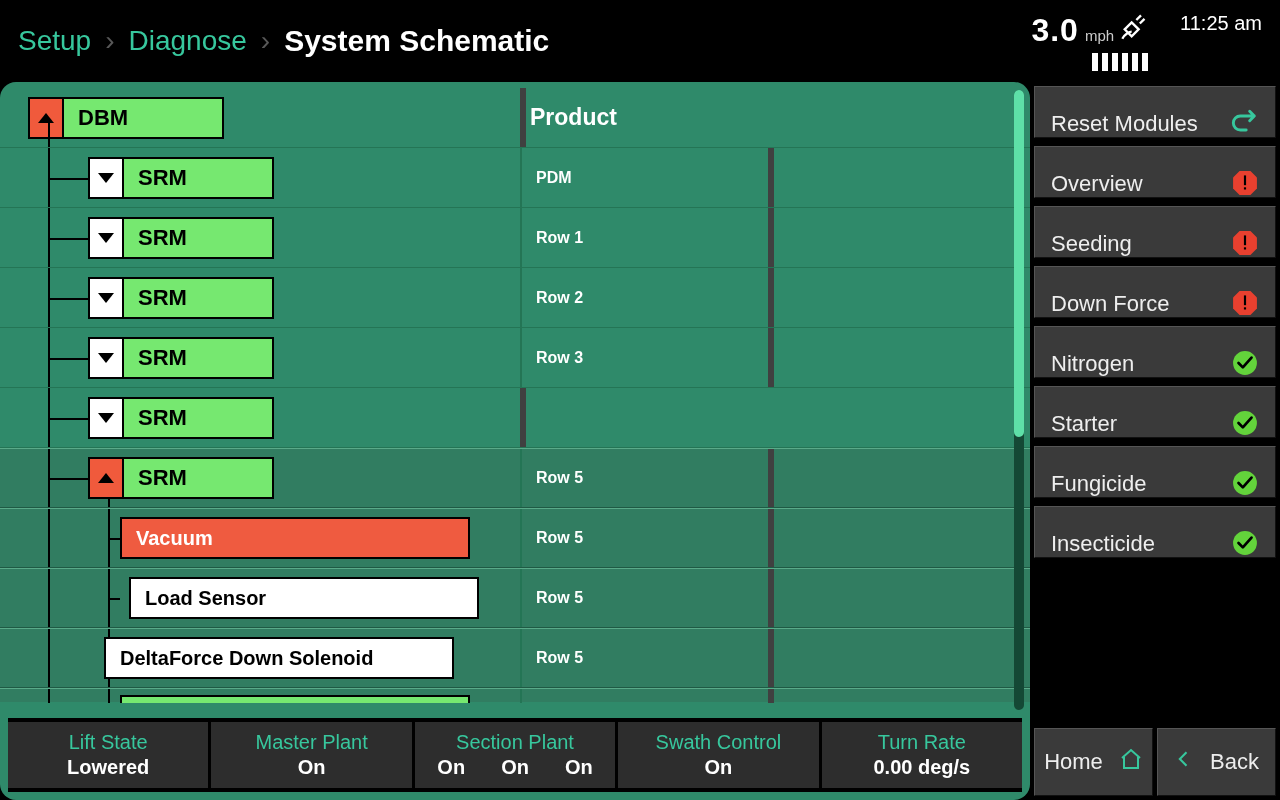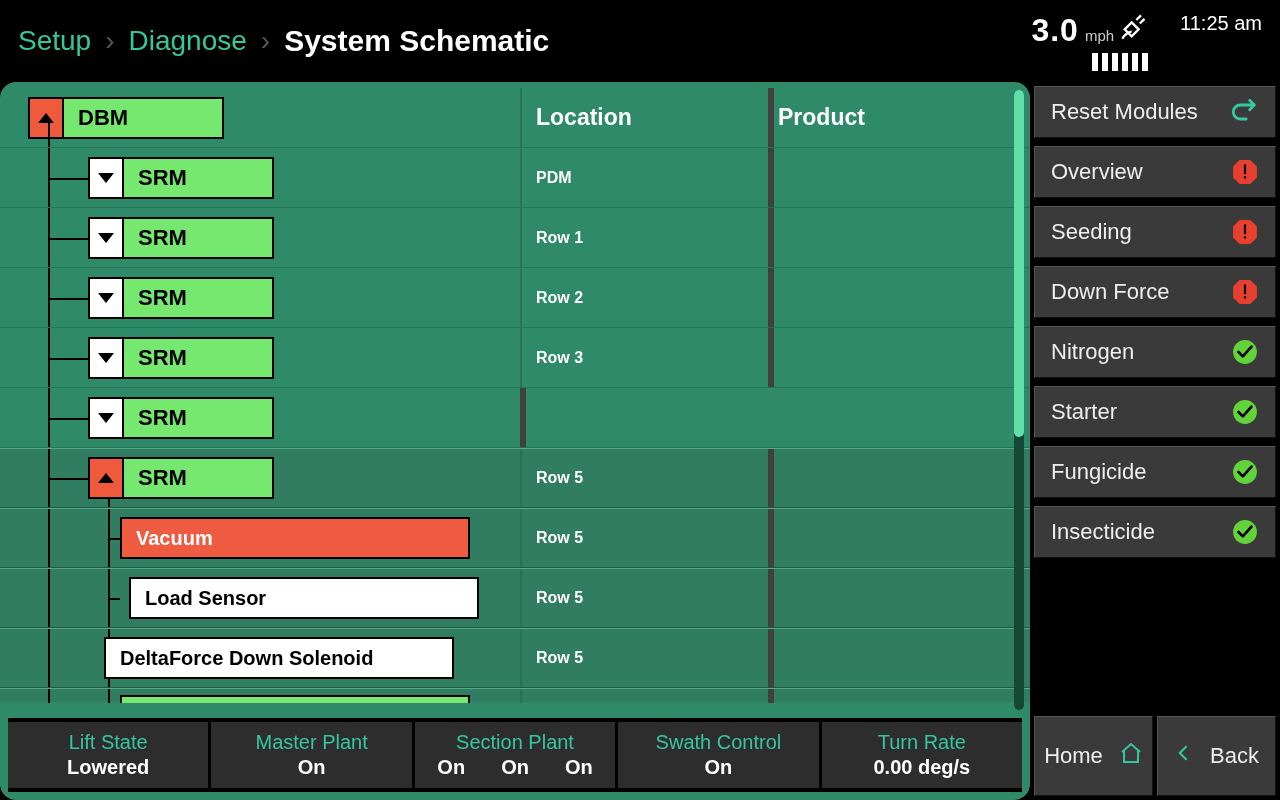--- a/index.html
+++ b/index.html
@@ -64,28 +64,28 @@
   
   .status-strip { height:74px; background:#2d2d2d; border-top:4px solid #000; border-bottom:4px solid #000; display:flex; margin:0 8px 8px 8px; }
   .sbox { flex:1; border-right:3px solid #000; display:flex; flex-direction:column; align-items:center; justify-content:center; gap:2px; }
   .sbox:last-child { border-right:none; }
   .sl { color:#37c79d; font-size:20px; }
   .sv { color:#fff; font-size:20px; font-weight:700; }
   .sv-multi { display:flex; gap:36px; }
 
   
   .right { width:250px; background:#000; display:flex; flex-direction:column; }
-  .rbtn { background:#3a3a3a; margin:4px; height:52px; display:flex; align-items:center; padding:0 16px; font-size:22px; color:#eee; font-weight:500; border-top:1px solid #555; border-left:1px solid #555; border-bottom:1px solid #111; border-right:1px solid #111; justify-content:space-between; }
+  .rbtn { background:#3a3a3a; margin:4px; height:52px; display:flex; align-items:flex-end; padding:0 16px; font-size:22px; color:#eee; font-weight:500; border-top:1px solid #555; border-left:1px solid #555; border-bottom:1px solid #111; border-right:1px solid #111; justify-content:space-between; }
   .badge { width:28px; height:28px; display:flex; align-items:center; justify-content:center; }
   .oct-alert { width:26px; height:26px; }
   .circ-ok { width:26px; height:26px; }
   .undo-icon { color:#37c79d; }
   .right .spacer { flex:1; }
   .nav-row { display:flex; margin:4px; gap:4px; }
-  .navbtn { flex:1; background:#3a3a3a; height:80px; display:flex; align-items:center; justify-content:center; gap:16px; font-size:22px; color:#eee; border-top:1px solid #555; border-left:1px solid #555; border-bottom:1px solid #111; border-right:1px solid #111; }
+  .navbtn { flex:1; background:#3a3a3a; height:68px; display:flex; align-items:center; justify-content:center; gap:16px; font-size:22px; color:#eee; border-top:1px solid #555; border-left:1px solid #555; border-bottom:1px solid #111; border-right:1px solid #111; }
   .home-icon, .back-icon { color:#37c79d; }
 </style>
 </head>
 <body>
 
 <div class="root">
 
   <div class="topbar">
     <div class="breadcrumb">
       <span class="lnk">Setup</span>
@@ -133,21 +133,20 @@
           <div class="row hdr-row">
             <div class="cell-main">
               <div style="position:absolute; left:28px;" class="node">
                 <div class="toggle red">
                     <div class="tri-up"></div>
                   </div>
                 <div class="label green">DBM</div>
               </div>
               <div class="vline-col" style="top:50%;"></div>
             </div>
-            <div class="cell-loc">Location</div>
             <div class="cell-prod">Product</div>
           </div>
 
           <div class="row">
             <div class="cell-main">
               <div class="vline-col"></div>
               <div class="hconn" style="left:48px; width:40px;"></div>
               <div style="position:absolute; left:88px;" class="node">
                 <div class="toggle white">
                     <div class="tri-down"></div>

